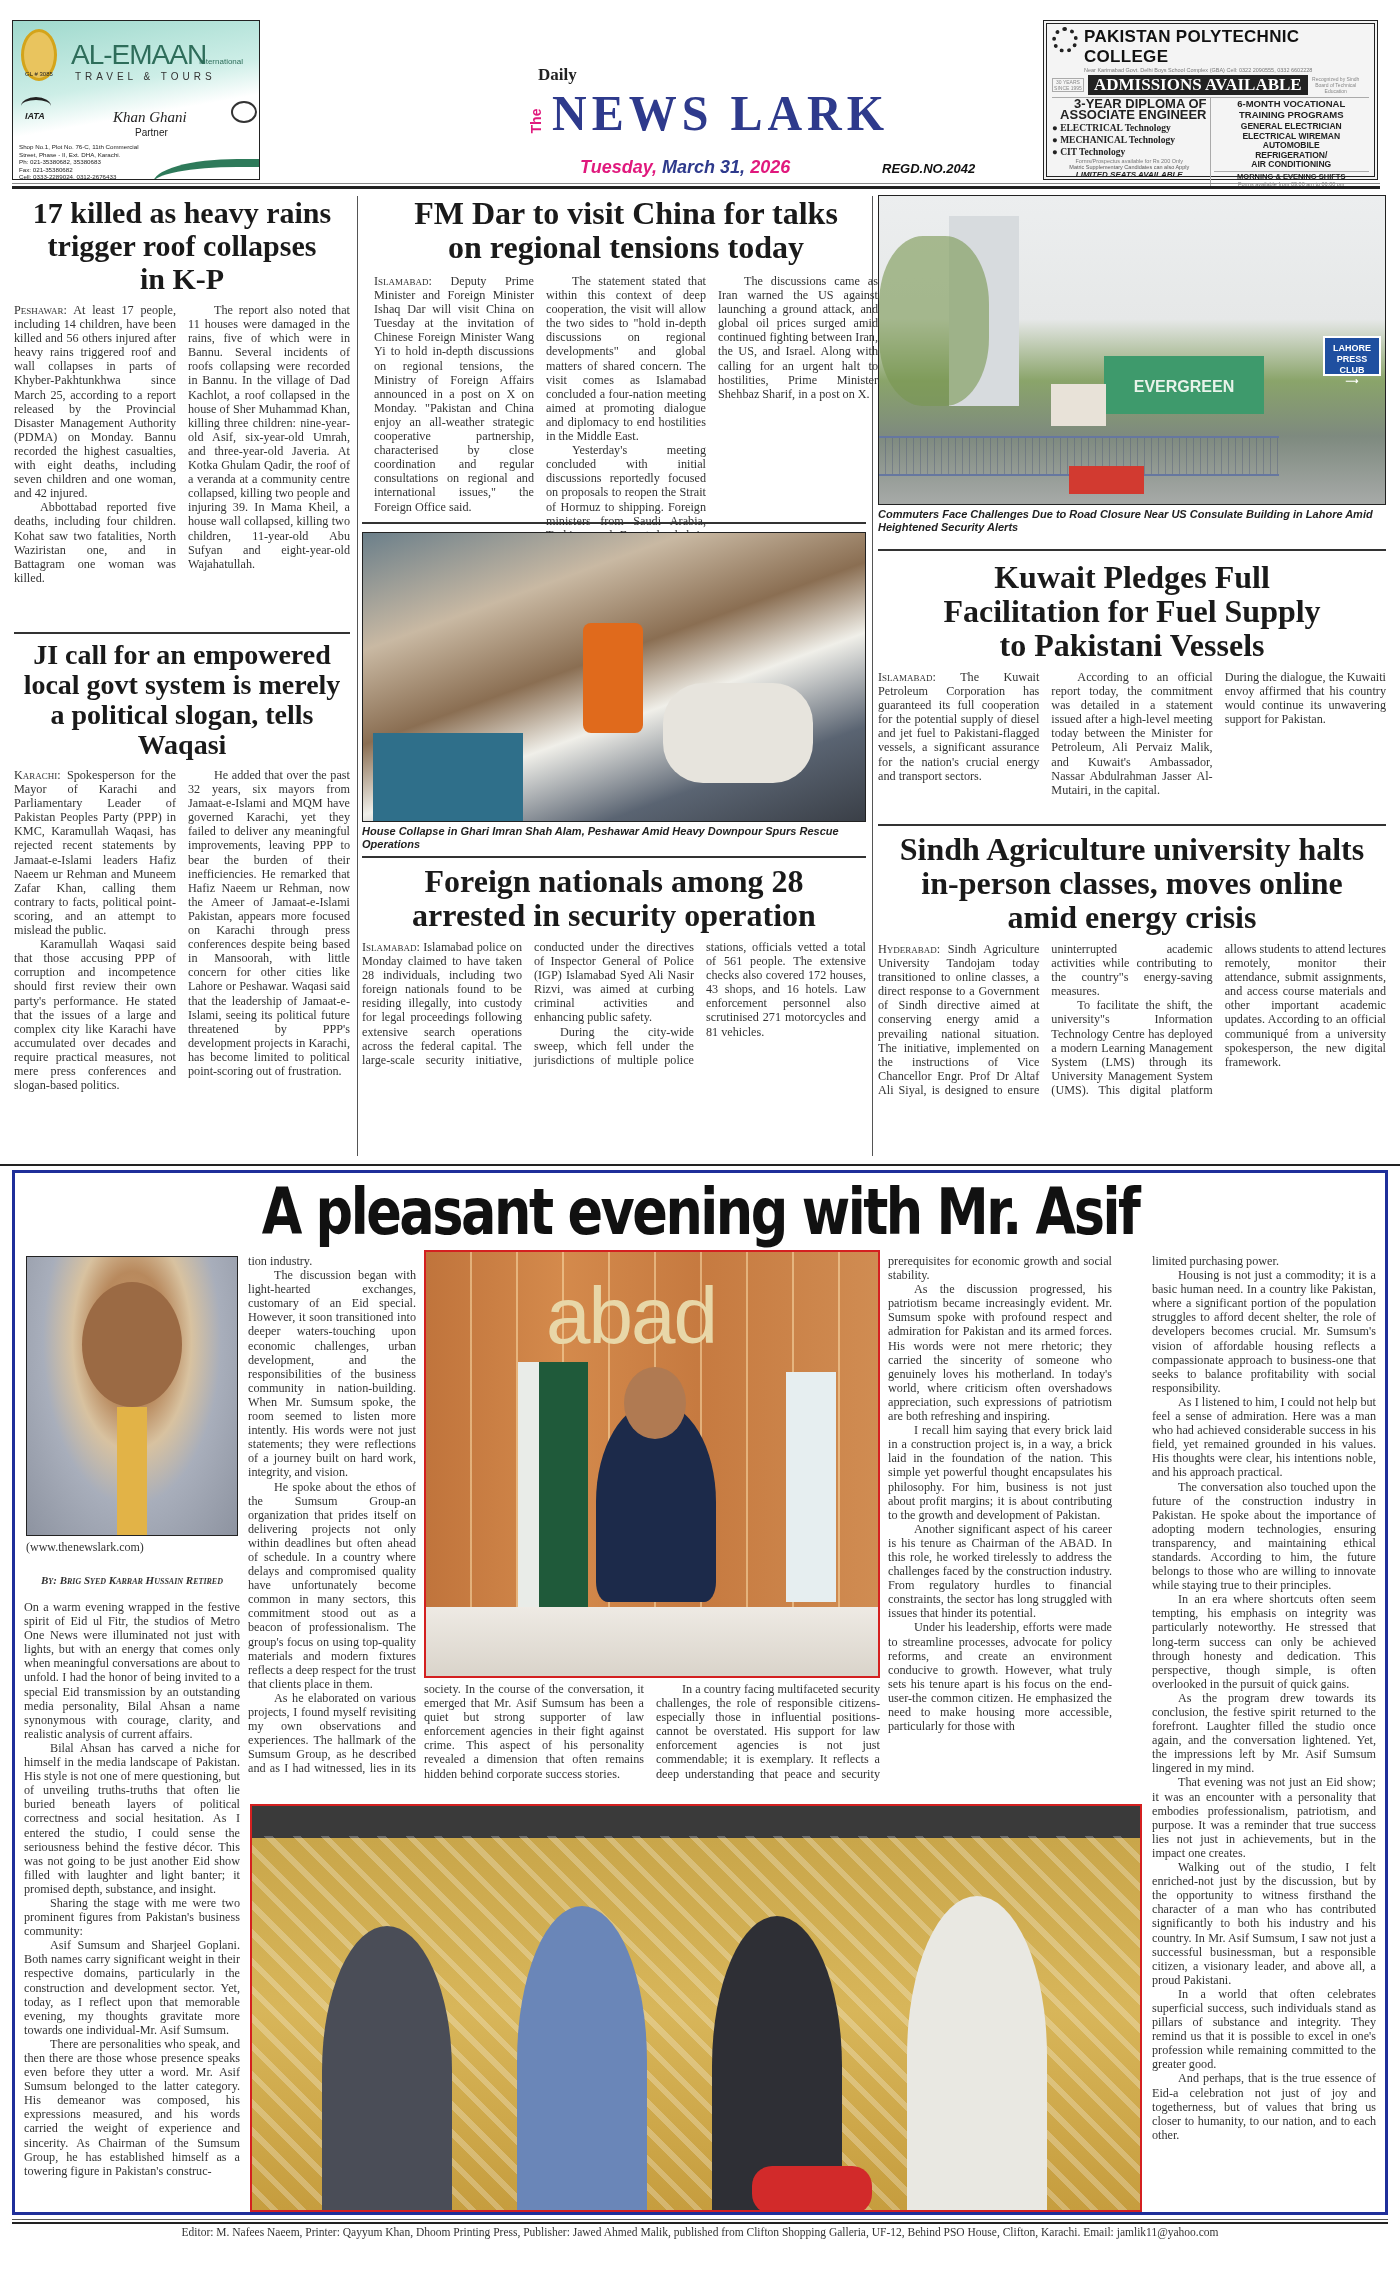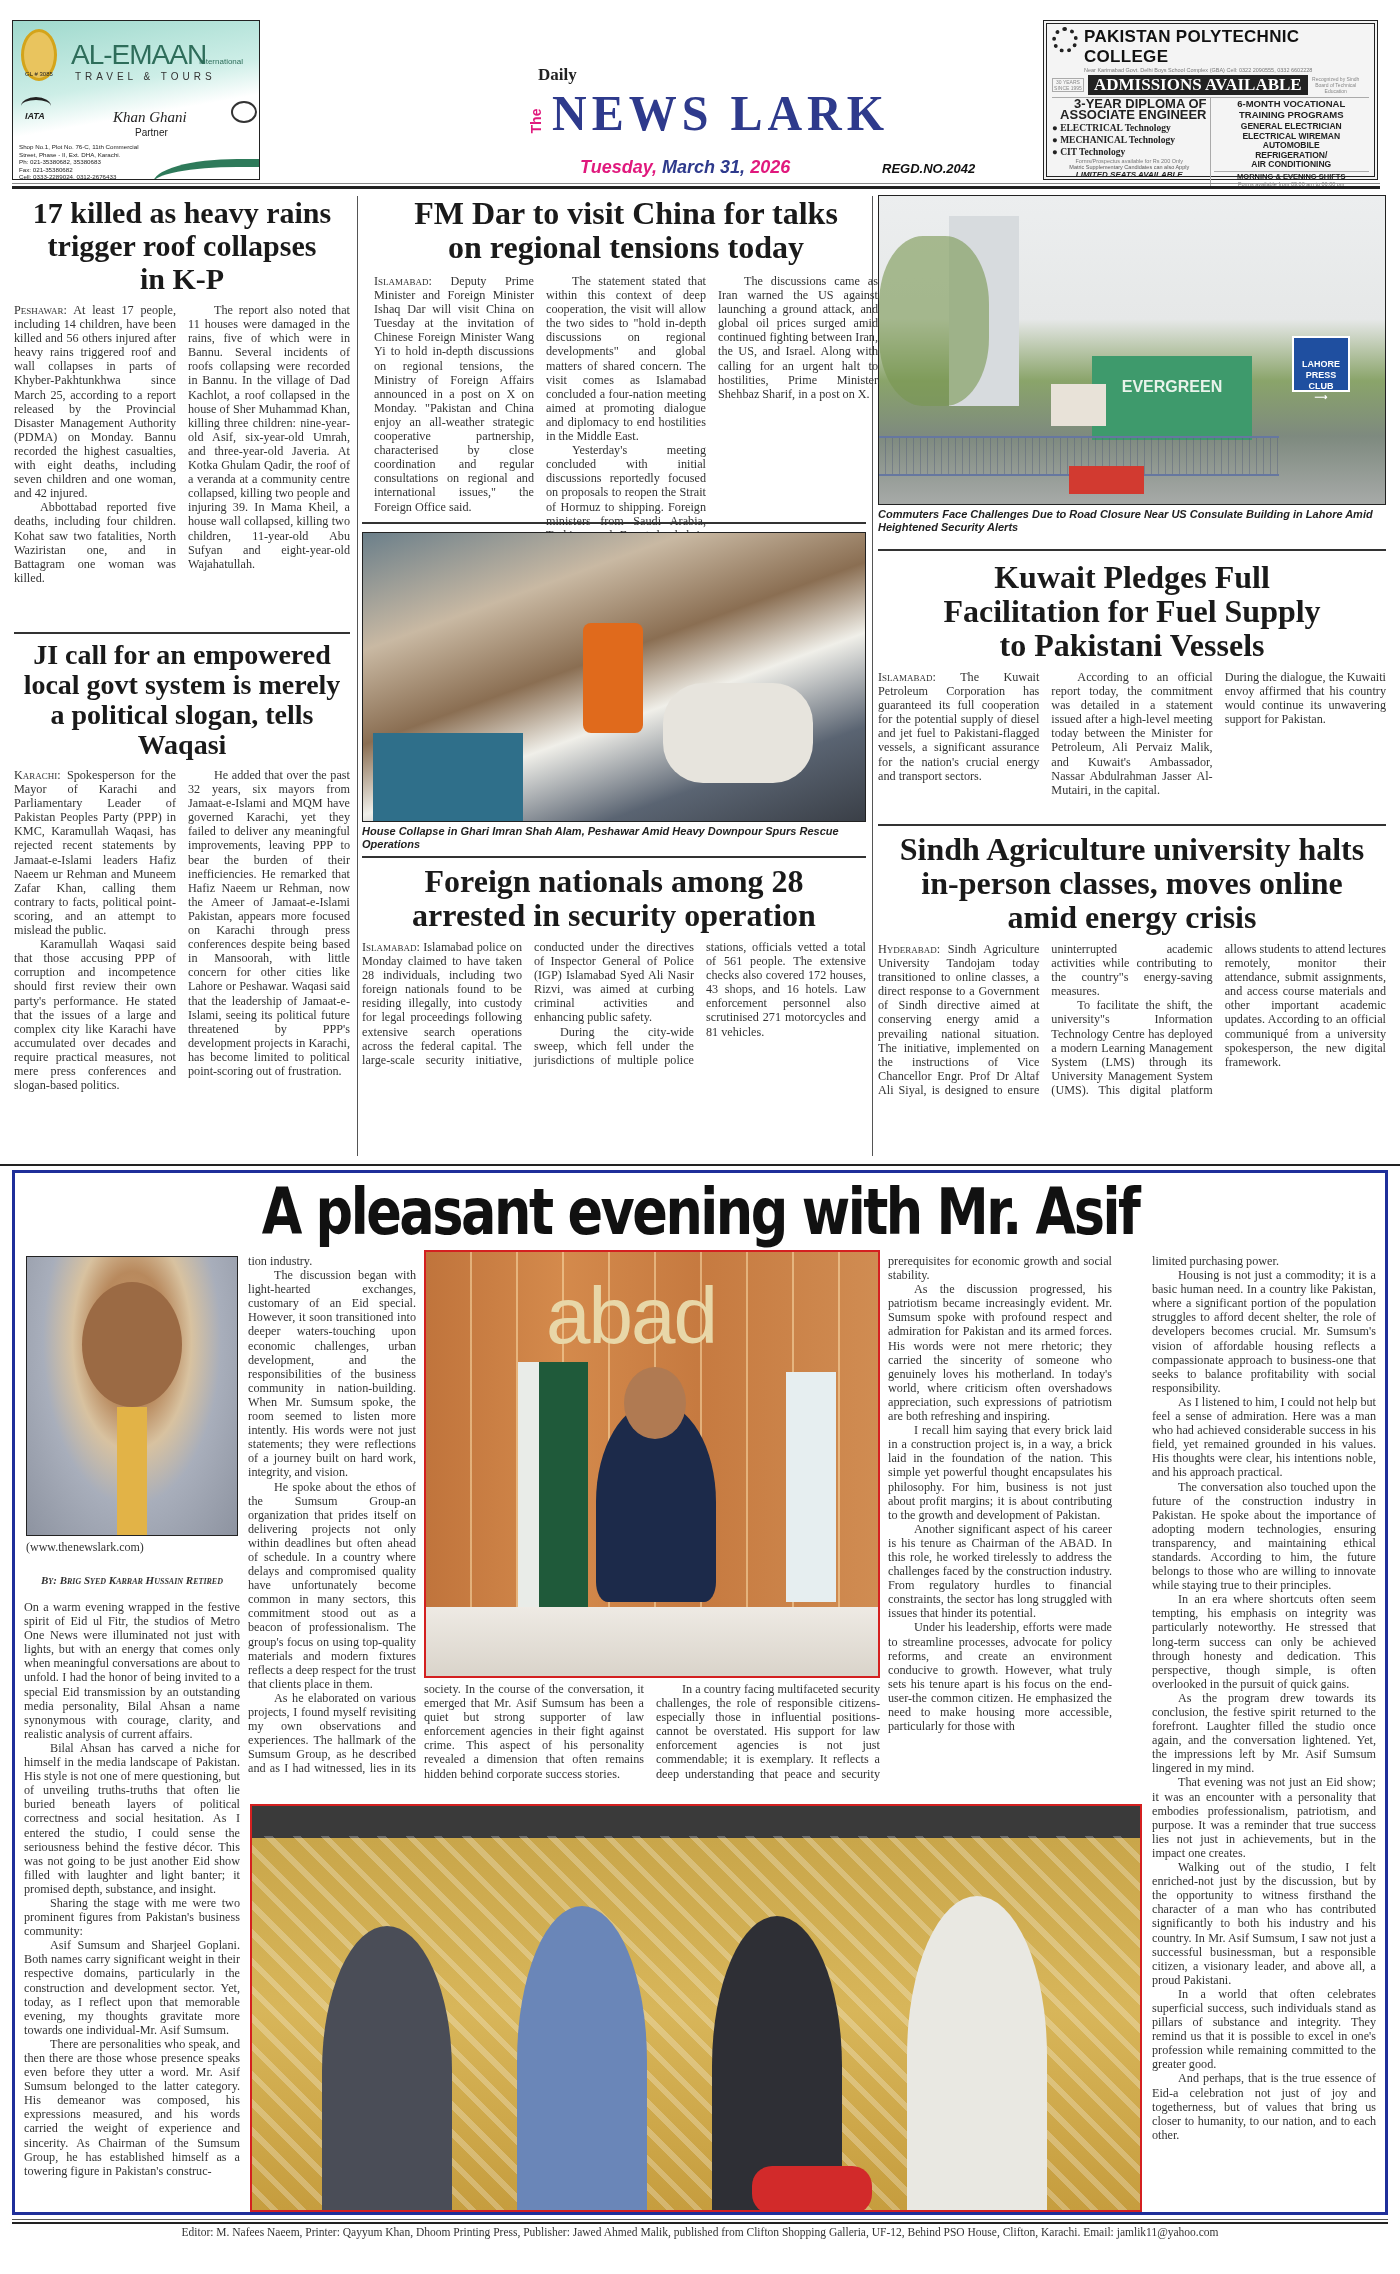--- a/index.html
+++ b/index.html
@@ -158,27 +158,27 @@
   <div class="hl" style="font-size:32px;line-height:34px;padding:0 6px">Foreign nationals among 28 arrested in security operation</div>
   <div class="body" style="margin-top:8px;column-count:3;column-gap:12px;height:143px">
     <p><span class="dl">Islamabad:</span> <span>Islamabad police on Monday claimed to have taken 28 individuals, including two foreign nationals found to be residing illegally, into custody for legal proceedings following extensive search operations across the federal capital. The large-scale security initiative, conducted under the directives of Inspector General of Police (IGP) Islamabad Syed Ali Nasir Rizvi, was aimed at curbing criminal activities and enhancing public safety.</span></p>
     <p class="ind">During the city-wide sweep, which fell under the jurisdictions of multiple police stations, officials vetted a total of 561 people. The extensive checks also covered 172 houses, 43 shops, and 16 hotels. Law enforcement personnel also scrutinised 271 motorcycles and 81 vehicles.</p>
   </div>
 </div>
 
 <div class="photo" style="left:878px;top:195px;width:508px;height:310px;background:linear-gradient(180deg,#eceeef 0%,#e6e8e8 40%,#8aa46a 60%,#7e8a7f 78%,#a7aaa8 100%)">
   <div class="abs" style="left:70px;top:20px;width:70px;height:190px;background:#d7dbde"></div>
   <div class="abs" style="left:0;top:40px;width:110px;height:170px;background:rgba(120,150,80,0.6);border-radius:40%"></div>
-  <div class="abs" style="left:213px;top:160px;width:160px;height:84px;background:#3e9a6c">
+  <div class="abs" style="left:225px;top:160px;width:160px;height:58px;background:#3e9a6c">
     <div style="color:#e8f3ea;font-family:'Liberation Sans',sans-serif;font-weight:bold;font-size:16px;text-align:center;margin-top:22px">EVERGREEN</div>
   </div>
   <div class="abs" style="left:172px;top:188px;width:55px;height:42px;background:#e8e2d8"></div>
   <div class="abs" style="left:0;top:240px;width:400px;height:40px;border-top:2px solid #6677a0;border-bottom:2px solid #6677a0;background:repeating-linear-gradient(90deg,transparent 0 6px,rgba(80,90,120,0.4) 6px 7px)"></div>
   <div class="abs" style="left:190px;top:270px;width:75px;height:28px;background:#d23a30"></div>
-  <div class="abs" style="left:413px;top:140px;width:58px;height:56px;background:#1f4fa0;border:2px solid #fff;color:#fff;font-family:'Liberation Sans',sans-serif;font-weight:bold;font-size:9px;text-align:center;line-height:11px;padding-top:21px">
+  <div class="abs" style="left:444px;top:140px;width:58px;height:40px;background:#1f4fa0;border:2px solid #fff;color:#fff;font-family:'Liberation Sans',sans-serif;font-weight:bold;font-size:9px;text-align:center;line-height:11px;padding-top:5px">
     <div>LAHORE</div>
       <div>PRESS</div>
       <div>CLUB</div>
       <div>⟶</div>
   </div>
 </div>
 <div class="cap abs" style="left:878px;top:508px;width:508px">Commuters Face Challenges Due to Road Closure Near US Consulate Building in Lahore Amid Heightened Security Alerts</div>
 <div class="rule" style="left:878px;top:549px;width:508px;height:2px"></div>
 
 <div class="abs" style="left:878px;top:560px;width:508px">

